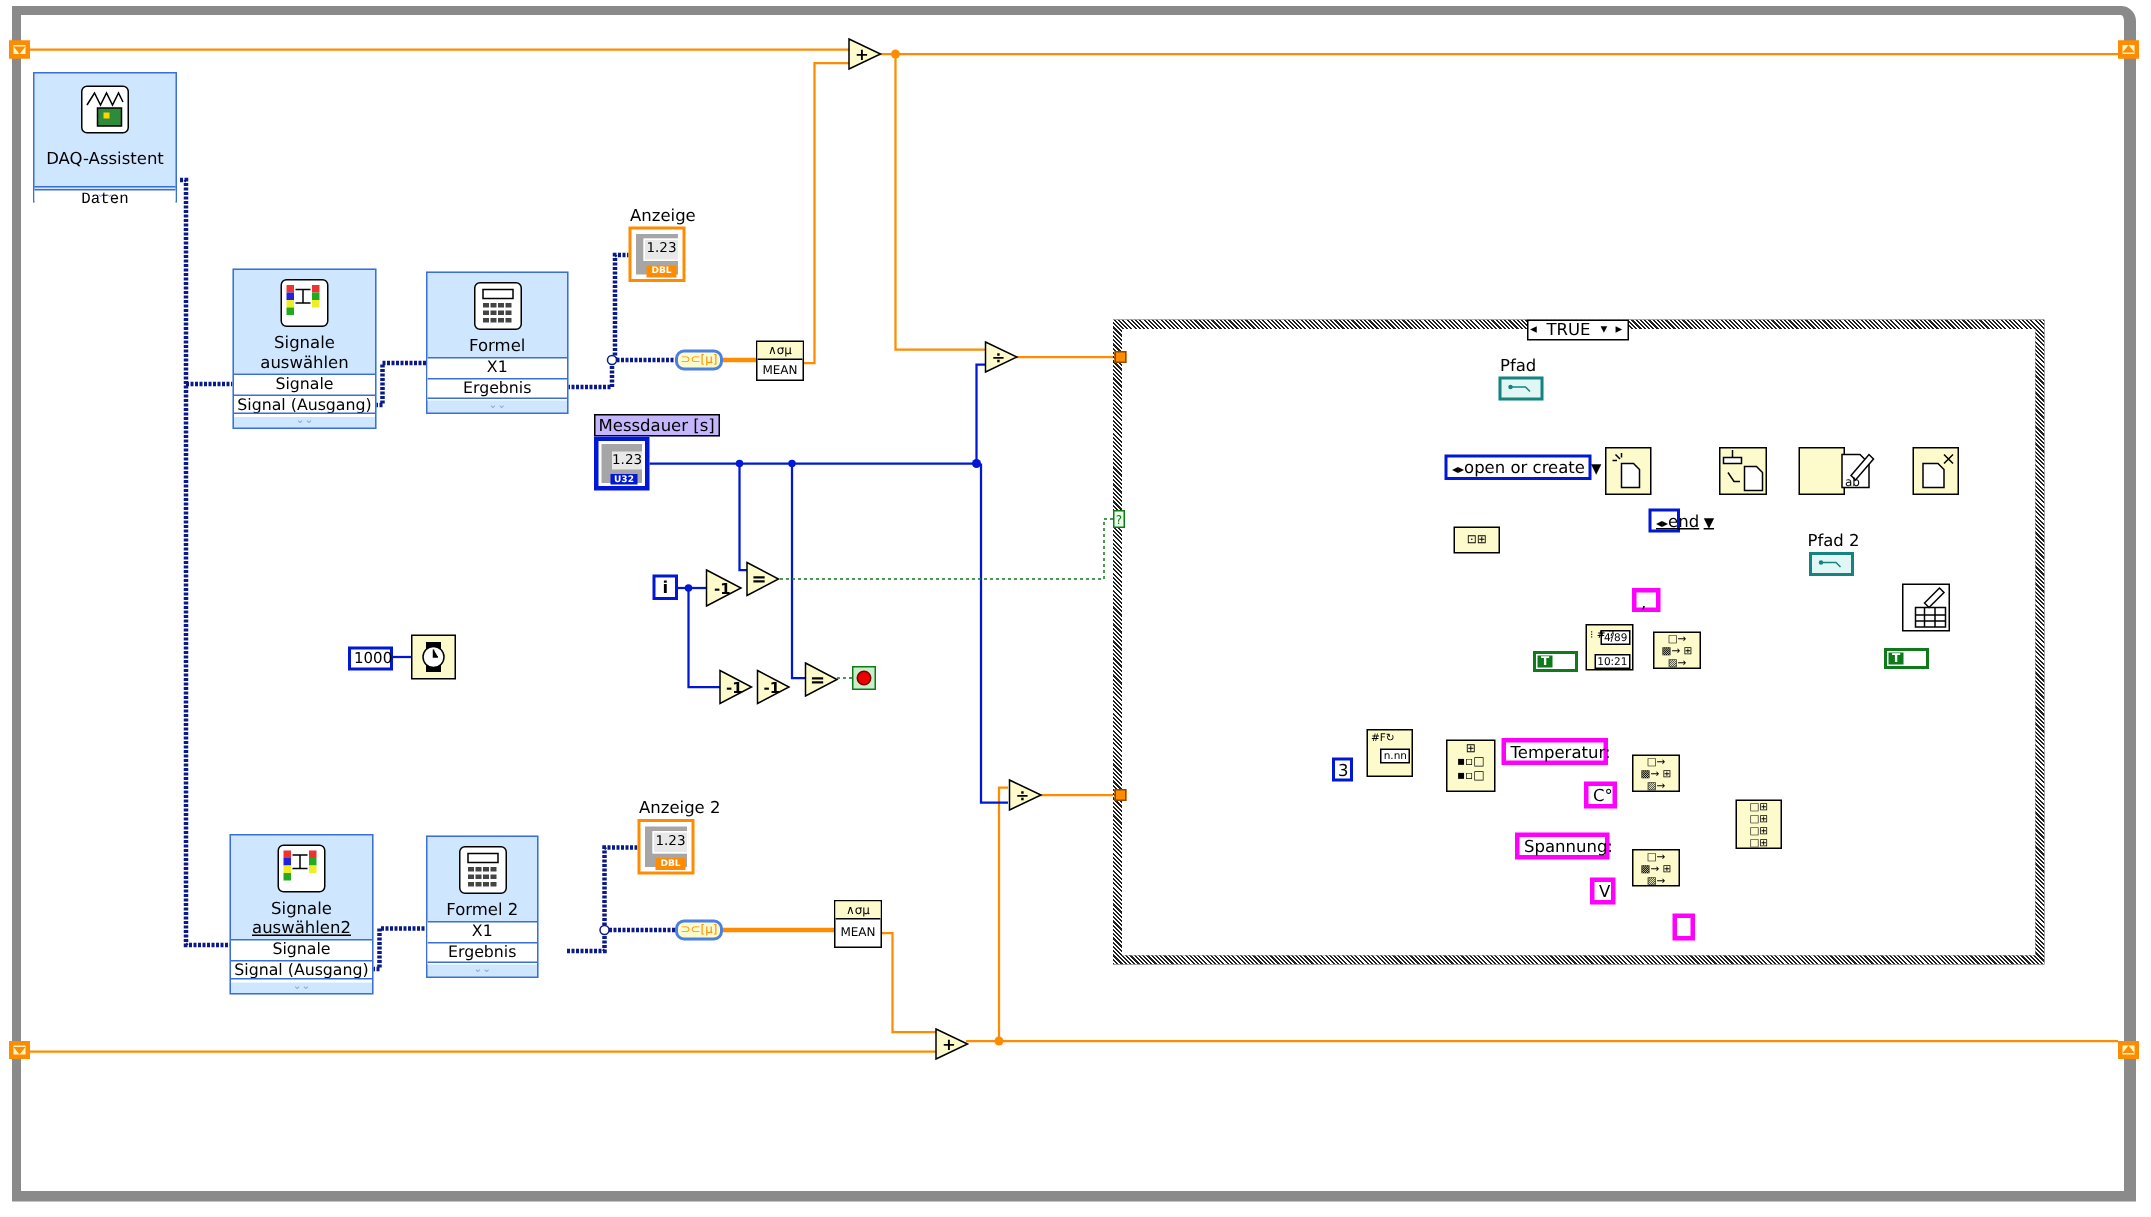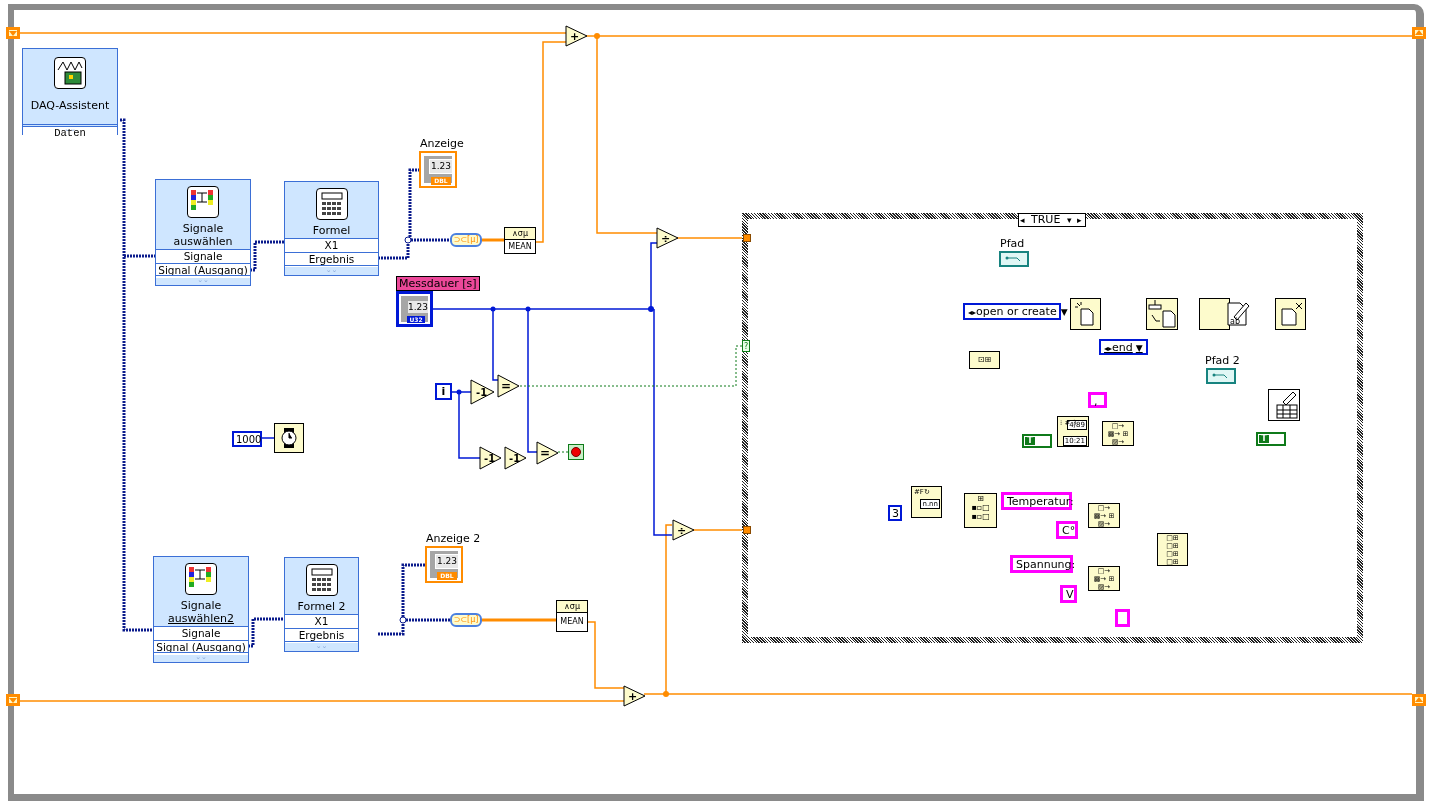--- a/index.html
+++ b/index.html
@@ -277,21 +277,21 @@
 
 <div class="node" style="left:504px;top:227px;width:32px;height:27px;background:#fff;">
   <div style="height:11px;background:#fdfbcc;border-bottom:1px solid #000;font-size:8px;line-height:11px;">∧σμ</div>
   <div style="font-size:8px;line-height:14px;">MEAN</div>
 </div>
 <div class="node" style="left:556px;top:600px;width:32px;height:32px;background:#fff;">
   <div style="height:11px;background:#fdfbcc;border-bottom:1px solid #000;font-size:8px;line-height:11px;">∧σμ</div>
   <div style="font-size:8px;line-height:18px;">MEAN</div>
 </div>
 
-<div class="lbl" style="left:396px;top:276px;border:1px solid #000;padding:0 2px;background:#ec4899;">Messdauer [s]</div>
+<div class="lbl" style="left:396px;top:276px;border:1px solid #000;padding:0 2px;background:#c4b5fd;">Messdauer [s]</div>
 <div class="abs" style="left:396px;top:291px;width:37px;height:36px;border:3px solid #0018d6;background:#fff;box-sizing:border-box;">
   <div style="position:absolute;left:2px;top:2px;right:2px;bottom:2px;background:#a6a6a6;"></div>
   <div style="position:absolute;left:9px;top:7px;width:20px;height:12px;background:#e8e8e8;font-size:9px;line-height:12px;text-align:center;">1.23</div>
   <div style="position:absolute;left:8px;bottom:1px;width:18px;height:7px;background:#0018d6;color:#fff;font-size:6px;line-height:7px;text-align:center;font-weight:bold;">U32</div>
 </div>
 
 <div class="const-blue" style="left:435px;top:383px;width:17px;height:17px;text-align:center;padding:0;font-weight:bold;">i</div>
 
 <svg class="abs" style="left:470px;top:379px;" width="26" height="26">
     <polygon points="1,1 24,13 1,25" fill="#fdfbcc" stroke="#000"></polygon>
@@ -367,21 +367,21 @@
 </div>
 <div class="enum" style="left:963px;top:303px;width:98px;height:17px;">
   <span style="font-size:8px;">◂▸</span><span>open or create</span><span style="font-size:9px;margin-left:4px;">▼</span>
 </div>
 <div class="node" style="left:1070px;top:298px;width:31px;height:32px;">
   <svg width="29" height="30">
       <path d="M10 10 H18 L22 14 V26 H10 Z" fill="#fff" stroke="#000"></path>
       <path d="M6 4 L9 7 M10 3 V6 M4 8 H7" stroke="#000"></path>
     </svg>
 </div>
-<div class="enum" style="left:1099px;top:339px;width:49px;height:16px;text-decoration:underline;">
+<div class="enum" style="left:1099px;top:339px;width:21px;height:16px;text-decoration:underline;">
   <span style="font-size:8px;">◂▸</span><span>end</span><span style="font-size:9px;margin-left:3px;">▼</span>
 </div>
 <div class="node" style="left:1146px;top:298px;width:32px;height:32px;">
   <svg width="30" height="30">
       <rect x="2" y="6" width="12" height="4" fill="#fff" stroke="#000"></rect>
       <path d="M8 1 V6" stroke="#000"></path>
       <path d="M16 12 H24 L28 16 V28 H16 Z" fill="#fff" stroke="#000"></path>
       <path d="M5 16 L9 22 H13" stroke="#000" fill="none"></path>
     </svg>
 </div>

